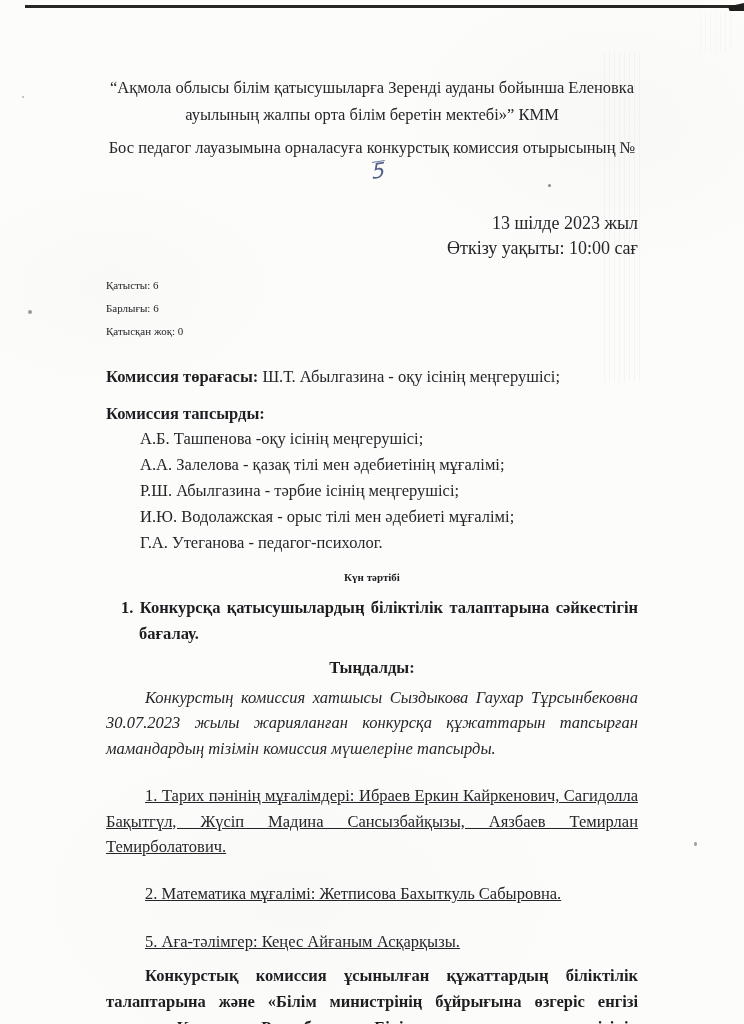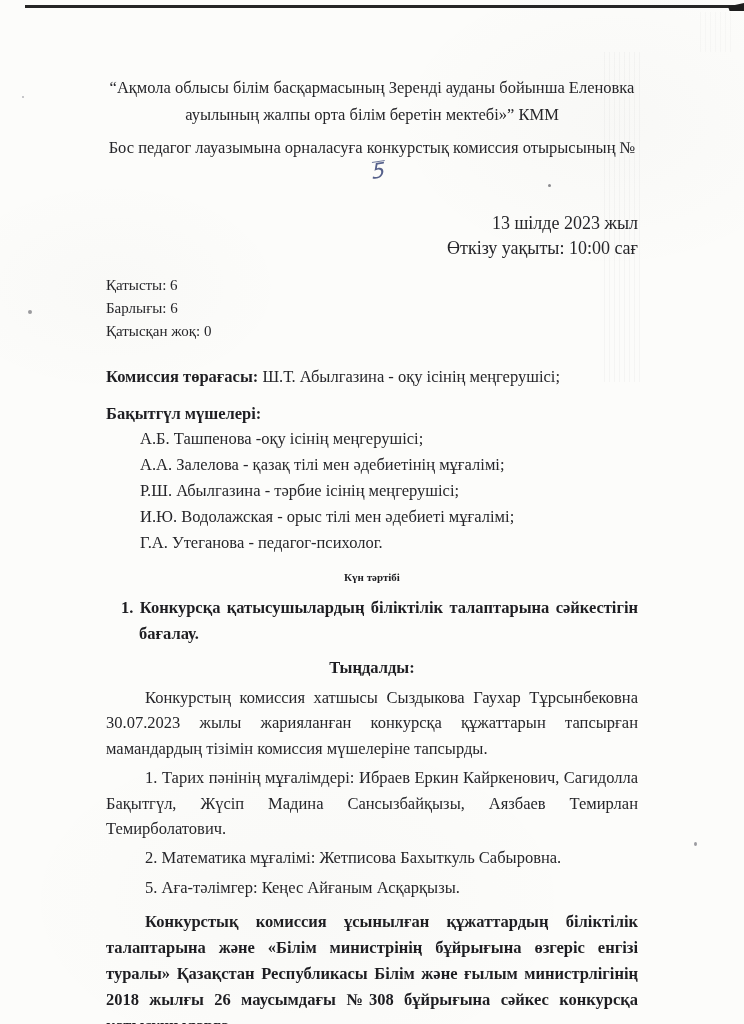--- a/index.html
+++ b/index.html
@@ -40,70 +40,70 @@
   .meeting-line{margin-top:7px;font-size:16.5px;line-height:25px;text-align:center;}
   .hand-number{
     display:inline-block;margin-left:14px;
     font-family:"DejaVu Sans", sans-serif;font-style:italic;
     font-size:21px;line-height:18px;color:#56618b;
     transform:rotate(-9deg) skewX(-8deg);transform-origin:center;
     border-top:1.5px solid rgba(86,97,139,0.85);padding-top:0;
   }
   .doc-type{margin-top:14px;font-size:17px;line-height:25px;}
   .date-block{margin-top:26px;font-size:18px;line-height:25px;}
-  .attendance{margin-top:13px;font-size:15px;line-height:23px;}
+  .attendance{margin-top:13px;font-size:11px;line-height:23px;}
   .chair-line{margin-top:21px;font-size:16.5px;line-height:25px;}
   .members-label{margin-top:12px;font-size:16.5px;line-height:25px;}
   .members{margin:0;padding:0 0 0 34px;list-style:none;font-size:16.5px;line-height:26px;}
   .agenda-heading{margin-top:9px;font-size:11px;line-height:25px;}
   .agenda-item{margin-top:5px;font-size:16.5px;line-height:26px;padding-left:33px;text-indent:-18px;}
   .heard-heading{margin-top:8px;font-size:16.5px;line-height:25px;}
-  .para{margin-top:5px;font-size:16.5px;line-height:25.4px;text-indent:39px;}
-  .list-para{margin-top:4px;font-size:16.5px;line-height:25.4px;text-indent:39px;}
+  .para{margin-top:5px;font-size:16.5px;line-height:25.4px;text-indent:39px;font-style:italic;}
+  .list-para{margin-top:22px;font-size:16.5px;line-height:25.4px;text-indent:39px;text-decoration:underline;}
   .decision{margin-top:9px;font-size:16.5px;line-height:26px;text-indent:39px;
     text-align:justify;text-align-last:justify;}
 </style>
 </head>
 <body>
 
 <div class="page">
 
   <div class="scan-top-line"></div>
   <div class="scan-top-wedge"></div>
   <div class="streak streak-a"></div>
   <div class="streak streak-b"></div>
   <div class="speck speck-1"></div>
   <div class="speck speck-2"></div>
   <div class="speck speck-3"></div>
   <div class="speck speck-4"></div>
 
   <div class="content">
 
-    <p class="org-title t-center">“Ақмола облысы білім басқармасының Зеренді ауданы бойынша Еленовка ауылының жалпы орта білім беретін мектебі»” КММ</p>
+    <p class="org-title t-center">“Ақмола облысы білім қатысушыларға Зеренді ауданы бойынша Еленовка ауылының жалпы орта білім беретін мектебі»” КММ</p>
 
     <p class="meeting-line"><span>Бос педагог лауазымына орналасуға конкурстық комиссия отырысының №</span><span class="hand-number">5</span></p>
 
 
     <div class="date-block t-right">
       <p>13 шілде 2023 жыл</p>
       <p>Өткізу уақыты: 10:00 сағ</p>
     </div>
 
     <div class="attendance">
       <p>Қатысты: 6</p>
       <p>Барлығы: 6</p>
       <p>Қатысқан жоқ: 0</p>
     </div>
 
     <p class="chair-line">
       <span class="bold">Комиссия төрағасы:</span>
       <span>Ш.Т. Абылгазина - оқу ісінің меңгерушісі;</span>
     </p>
 
-    <p class="members-label bold">Бақытгүл мүшелері:</p>
+    <p class="members-label bold">Комиссия тапсырды:</p>
 
     <ul class="members">
       <li>А.Б. Ташпенова -оқу ісінің меңгерушісі;</li>
       <li>А.А. Залелова - қазақ тілі мен әдебиетінің мұғалімі;</li>
       <li>Р.Ш. Абылгазина - тәрбие ісінің меңгерушісі;</li>
       <li>И.Ю. Водолажская - орыс тілі мен әдебиеті мұғалімі;</li>
       <li>Г.А. Утеганова - педагог-психолог.</li>
     </ul>
 
     <p class="agenda-heading t-center bold">Күн тәртібі</p>

